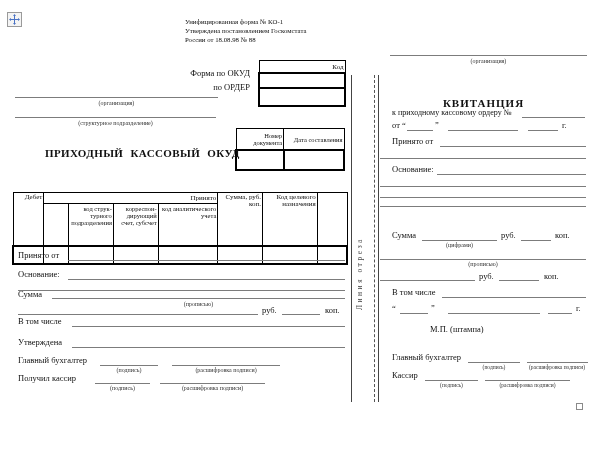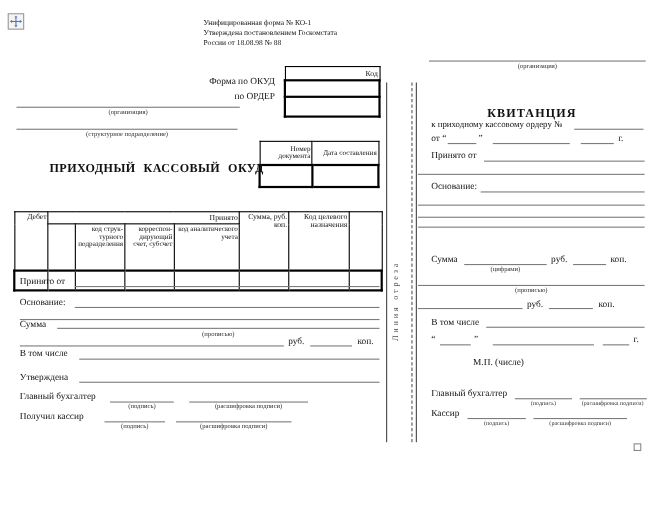--- a/index.html
+++ b/index.html
@@ -220,21 +220,21 @@
   <div class="t" style="left:392px;top:288px;">В том числе</div>
   <div class="ln" style="left:442px;top:297px;width:144px;"></div>
 
   <div class="t" style="left:392px;top:304px;">“</div>
   <div class="ln" style="left:400px;top:313px;width:28px;"></div>
   <div class="t" style="left:431px;top:304px;">”</div>
   <div class="ln" style="left:448px;top:313px;width:92px;"></div>
   <div class="ln" style="left:548px;top:313px;width:24px;"></div>
   <div class="t" style="left:576px;top:304px;">г.</div>
 
-  <div class="t" style="left:430px;top:325px;">М.П. (числе)</div>
+  <div class="t" style="left:430px;top:325px;">М.П. (штампа)</div>
 
   <div class="t" style="left:392px;top:353px;">Главный бухгалтер</div>
   <div class="ln" style="left:468px;top:362px;width:52px;"></div>
   <div class="s" style="left:468px;top:364px;width:52px;font-size:5.5px;">(подпись)</div>
   <div class="ln" style="left:527px;top:362px;width:61px;"></div>
   <div class="s" style="left:524px;top:364px;width:66px;font-size:5.5px;">(расшифровка подписи)</div>
 
   <div class="t" style="left:392px;top:371px;">Кассир</div>
   <div class="ln" style="left:425px;top:380px;width:53px;"></div>
   <div class="s" style="left:425px;top:382px;width:53px;font-size:5.5px;">(подпись)</div>

